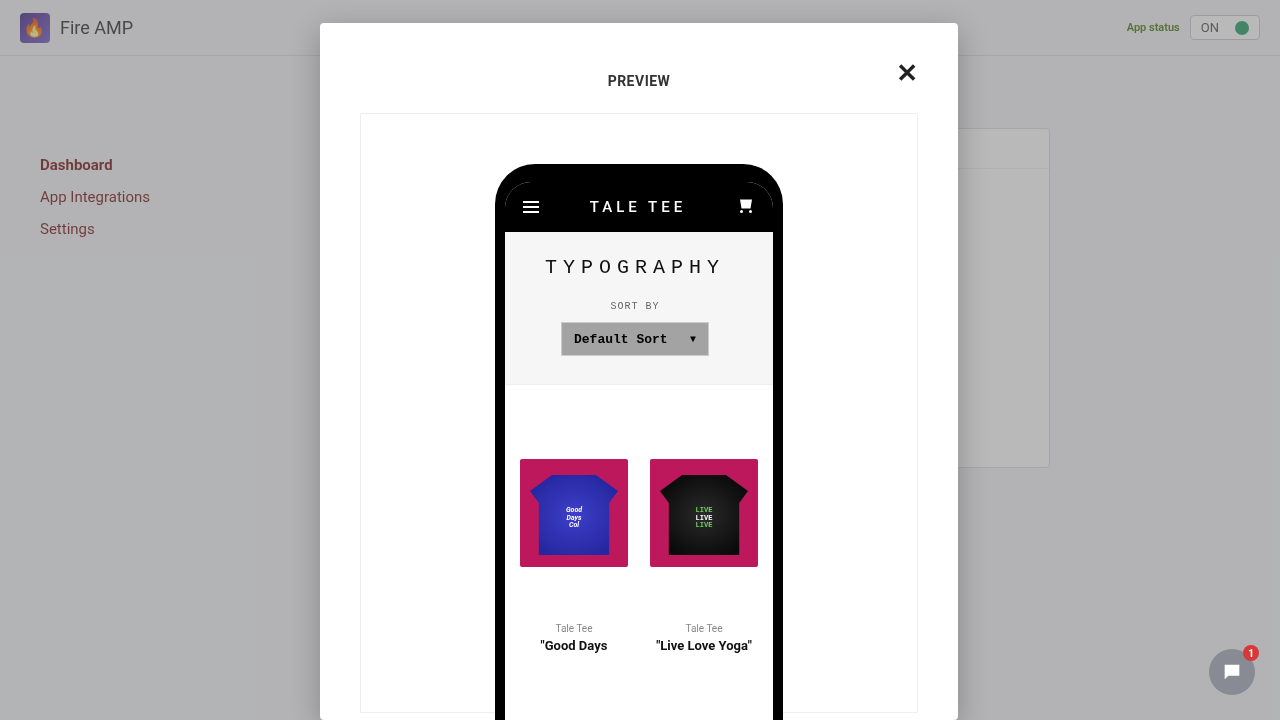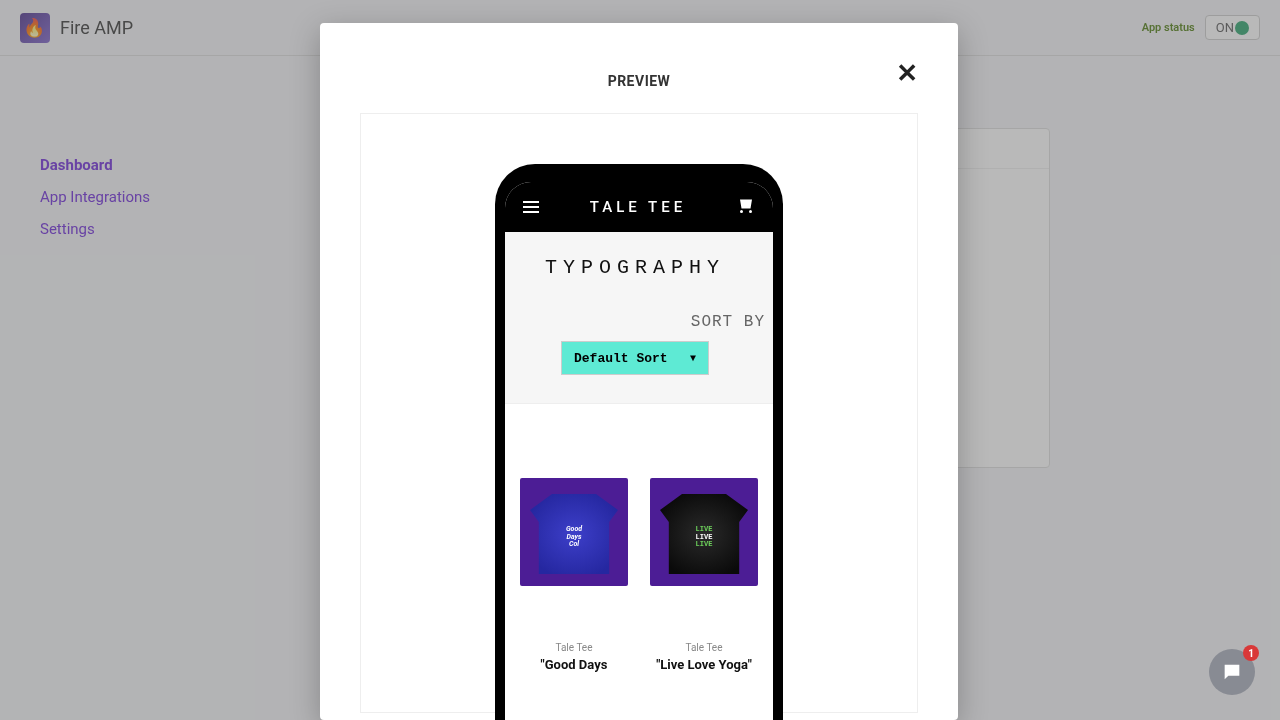--- a/index.html
+++ b/index.html
@@ -28,29 +28,29 @@
       display: flex; align-items: center; justify-content: center;
     }
     .flame { color: #ff8c00; font-size: 18px; }
     .app-name { font-size: 18px; color: #333; }
     .header-right { display: flex; align-items: center; gap: 10px; }
     .app-status-label { font-size: 11px; font-weight: 600; color: #4d7c0f; }
     .status-toggle {
       border: 1px solid #ccc;
       border-radius: 4px;
       padding: 4px 10px;
-      display: flex; align-items: center; gap: 1px;
+      display: flex; align-items: center; gap: 16px;
       background: #fff;
       cursor: pointer;
     }
     .status-text { font-size: 13px; color: #555; }
     .status-dot { width: 14px; height: 14px; border-radius: 50%; background: #29a36a; }
     .page-body { display: flex; padding: 0 40px; }
     .sidebar { padding-top: 100px; width: 300px; }
-    .sidebar-item { font-size: 15px; color: #6d28d9; margin-bottom: 14px; cursor: pointer; }
+    .sidebar-item { font-size: 15px; color: #7f1d1d; margin-bottom: 14px; cursor: pointer; }
     .sidebar-item.active { font-weight: 700; }
     .content-panel {
       margin-left: 90px; margin-top: 72px;
       width: 620px; height: 340px;
       background: #fff; border: 1px solid #ddd; border-radius: 4px;
     }
     .section-divider { height: 40px; border-bottom: 1px solid #eee; }
     .scrim {
       position: absolute; inset: 0;
       background: rgba(100,100,100,0.45);
@@ -116,24 +116,24 @@
     .cart-icon { position: relative; width: 18px; height: 16px; cursor: pointer; }
     .cart-icon svg { fill: #fff; }
     .category-section {
       background: #f6f6f6;
       padding: 24px 8px 28px 0;
       text-align: center;
       border-bottom: 1px solid #eee;
       font-family: Liberation Mono, monospace;
     }
     .category-title { font-size: 20px; letter-spacing: 6px; font-weight: 500; color: #111; }
-    .sort-label { font-size: 16px; letter-spacing: 1px; color: #666; margin-top: 34px; text-align: right; }
+    .sort-label { font-size: 10px; letter-spacing: 1px; color: #666; margin-top: 22px; }
     .sort-select {
       width: 148px; height: 34px;
-      background: #5eead4; border: 1px solid #ccc;
+      background: #a3a3a3; border: 1px solid #ccc;
       margin: 10px auto 0 auto;
       display: flex; align-items: center; justify-content: space-between;
       padding: 0 12px;
       font-size: 13px; font-weight: 600;
       cursor: pointer;
     }
     .sort-select .caret { font-size: 10px; }
     .product-grid {
       display: flex; gap: 8px;
       padding: 16px 8px 0 8px;
@@ -141,21 +141,21 @@
     }
     .product-card {
       flex: 1;
       background: #fff;
       display: flex; flex-direction: column; align-items: center;
       padding-top: 58px;
       cursor: pointer;
     }
     .product-img {
       width: 108px; height: 108px;
-      background: #4c1d95;
+      background: #be185d;
       position: relative;
       border-radius: 2px;
     }
     .tshirt {
       position: absolute;
       top: 16px; left: 10px;
       width: 88px; height: 80px;
     }
     .tshirt-blue { background: radial-gradient(ellipse at center, #3d3fc9 0%, #2527a0 80%); clip-path: polygon(25% 0, 75% 0, 100% 20%, 90% 35%, 90% 100%, 10% 100%, 10% 35%, 0 20%); }
     .tshirt-black { background: radial-gradient(ellipse at center, #2a2a2a 0%, #0a0a0a 80%); clip-path: polygon(25% 0, 75% 0, 100% 20%, 90% 35%, 90% 100%, 10% 100%, 10% 35%, 0 20%); }

